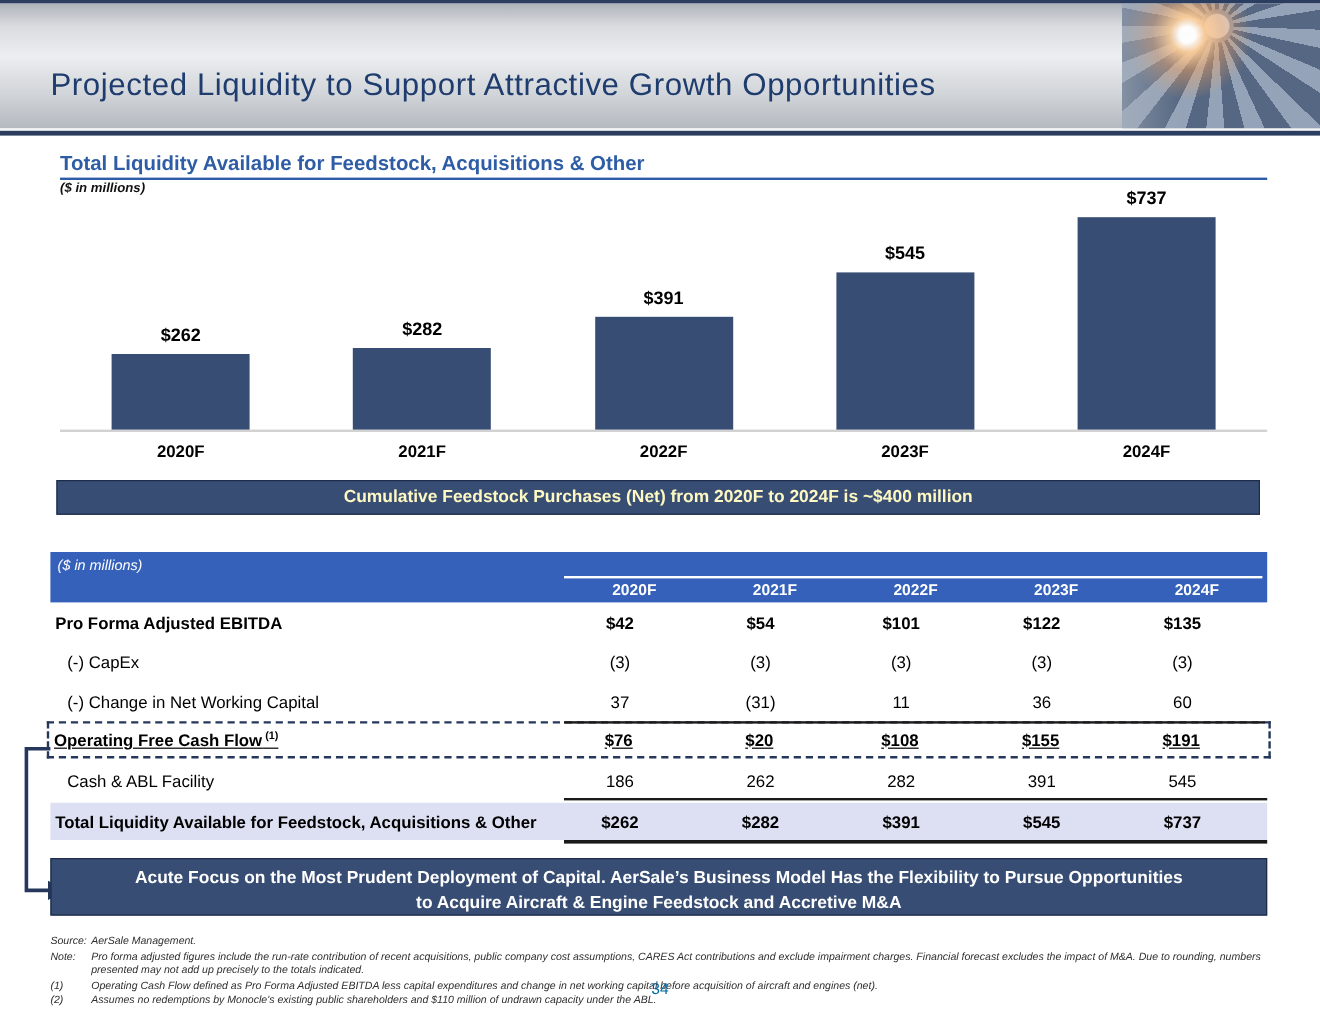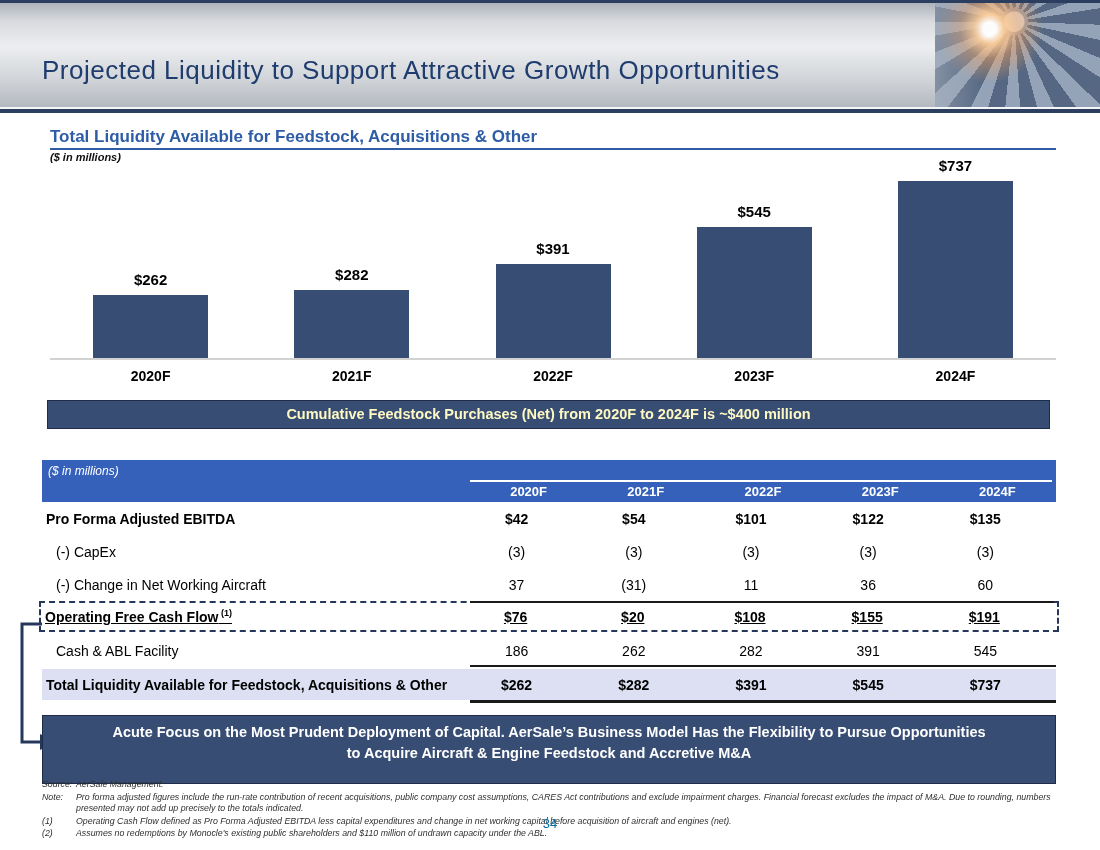--- a/index.html
+++ b/index.html
@@ -37,21 +37,21 @@
   .bar-value{font-size:15px;font-weight:700;color:#000;margin-bottom:7px;}
   .bar-rect{width:115px;background:#374d73;}
   .axis-line{height:2px;background:#d2d2d2;}
   .cats-row{display:flex;height:32px;align-items:center;}
   .cat-label{flex:1;text-align:center;font-size:14px;font-weight:700;color:#000;}
 
   
   .banner1{position:absolute;left:47px;top:400px;width:1003px;height:29px;background:#374d73;
            border:1px solid #1d2c49;color:#fef9c3;font-size:14.5px;font-weight:700;
            text-align:center;line-height:27px;}
-  .banner2{position:absolute;left:42px;top:715px;width:1014px;height:69px;background:#374d73;
+  .banner2{position:absolute;left:42px;top:715px;width:1014px;height:48px;background:#374d73;
            border:1px solid #1d2c49;color:#fff;font-size:14.5px;font-weight:700;text-align:center;
            padding-top:6px;line-height:21px;}
 
   
   .fin-table{position:absolute;left:42px;top:460px;width:1014px;}
   .tbl-band{position:relative;height:42px;background:#3561ba;color:#fff;}
   .tbl-band-units{position:absolute;left:6px;top:4px;font-size:12px;font-style:italic;}
   .tbl-band-rule{position:absolute;left:428px;top:20px;width:582px;height:2px;background:#fff;}
   .tbl-band-years{position:absolute;left:428px;top:23px;width:586px;height:18px;display:flex;}
   .year-cell{width:117.2px;text-align:center;font-size:13px;font-weight:700;line-height:18px;}
@@ -154,21 +154,21 @@
         </div>
         <div class="tbl-row">
           <div class="lbl indent"><span>(-) CapEx</span></div>
           <div class="num">(3)</div>
           <div class="num">(3)</div>
           <div class="num">(3)</div>
           <div class="num">(3)</div>
           <div class="num">(3)</div>
         </div>
         <div class="tbl-row">
-          <div class="lbl indent"><span>(-) Change in Net Working Aircraft</span></div>
+          <div class="lbl indent"><span>(-) Change in Net Working Capital</span></div>
           <div class="num">37</div>
           <div class="num">(31)</div>
           <div class="num">11</div>
           <div class="num">36</div>
           <div class="num">60</div>
         </div>
         <div class="tbl-row bold row-ofcf">
           <div class="lbl"><span>Operating Free Cash Flow</span><sup class="fn"> (1)</sup></div>
           <div class="num">$76</div>
           <div class="num">$20</div>

